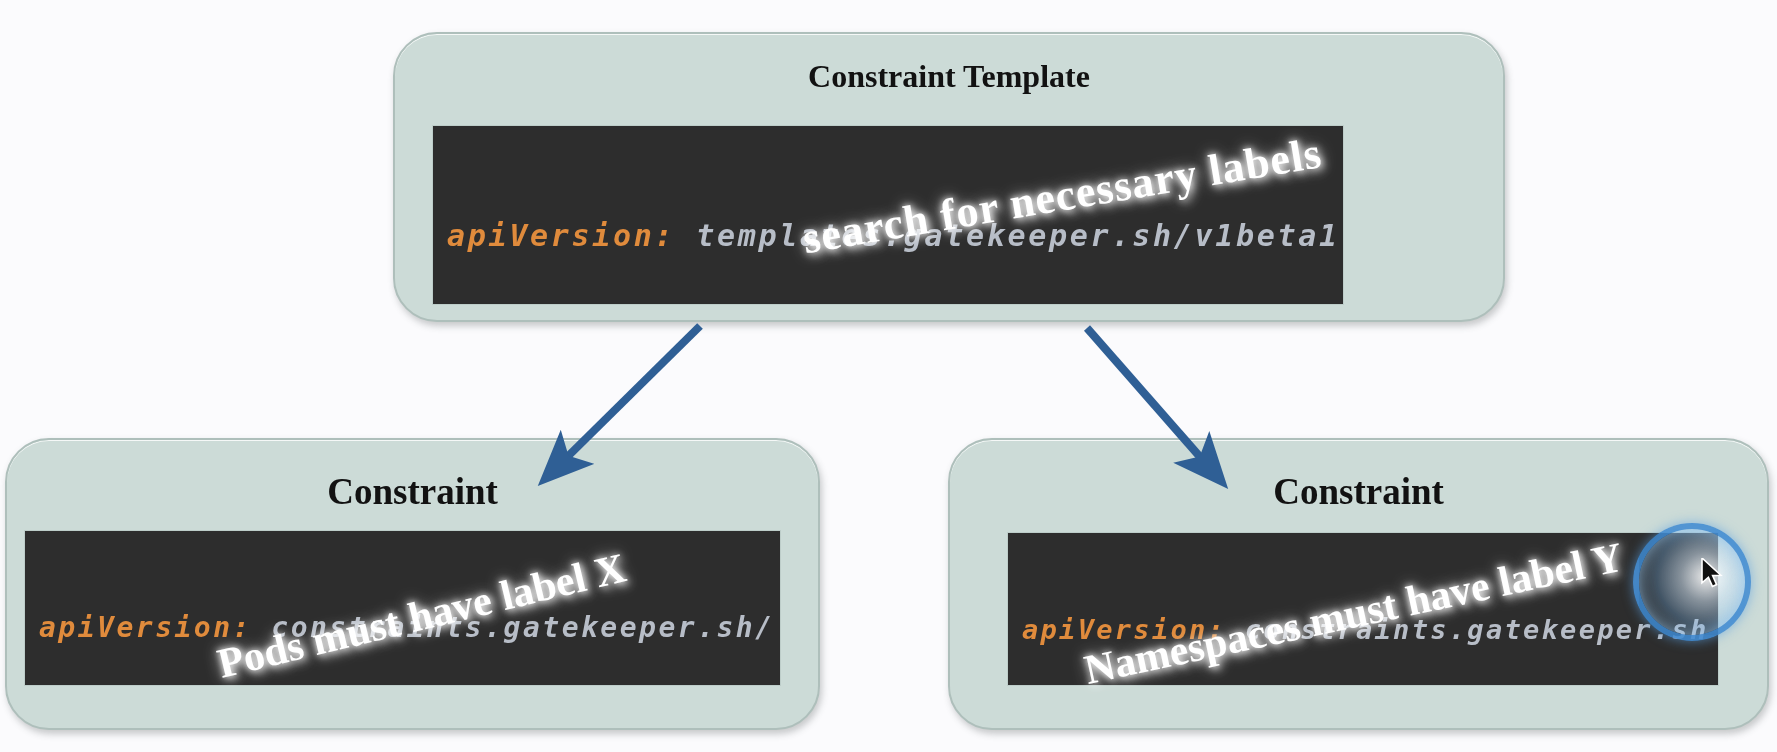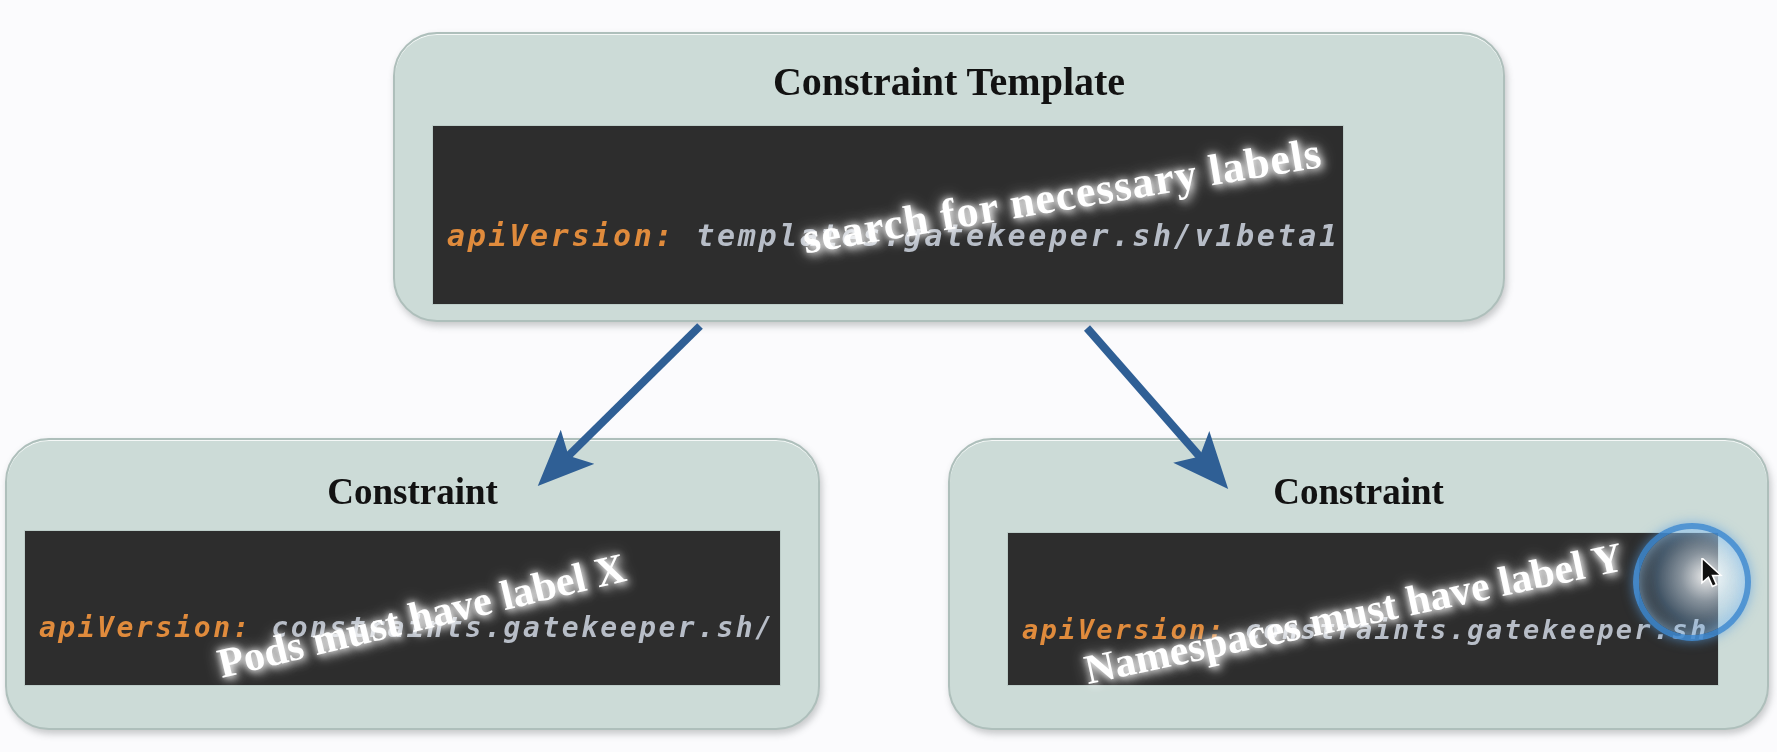--- a/index.html
+++ b/index.html
@@ -86,21 +86,21 @@
     background:radial-gradient(circle at 63% 45%, rgba(255,255,255,.9) 0%, rgba(210,230,248,.55) 28%, rgba(120,180,235,.3) 55%, rgba(120,180,235,.05) 72%);
     box-shadow:0 0 12px rgba(90,160,225,.65), inset 0 0 16px rgba(150,200,242,.8);
     z-index:7;
   }
   .cursor{position:absolute;left:1700px;top:558px;z-index:8;}
 </style>
 </head>
 <body>
 
 <div class="box box-template"></div>
-<div class="box-title box-template-title" style="position:absolute;left:393px;width:1112px;top:58px;font-family:'Liberation Serif',serif;font-weight:bold;font-size:40px;color:var(--title-black);text-align:center;">Constraint Template</div>
+<div class="box-title box-template-title" style="position:absolute;left:393px;width:1112px;top:58px;font-family:'Liberation Serif',serif;font-weight:bold;font-size:32px;color:var(--title-black);text-align:center;">Constraint Template</div>
 <div class="code code-template">
   <div class="cl"><span class="k">apiVersion:</span><span class="v"> templates.gatekeeper.sh/v1beta1</span></div>
   
   
   
 </div>
 <div class="overlay ov-template">search for necessary labels</div>
 
 <div class="box box-left"></div>
 <div style="position:absolute;left:5px;width:815px;top:470px;font-family:'Liberation Serif',serif;font-weight:bold;font-size:37px;color:var(--title-black);text-align:center;">Constraint</div>

